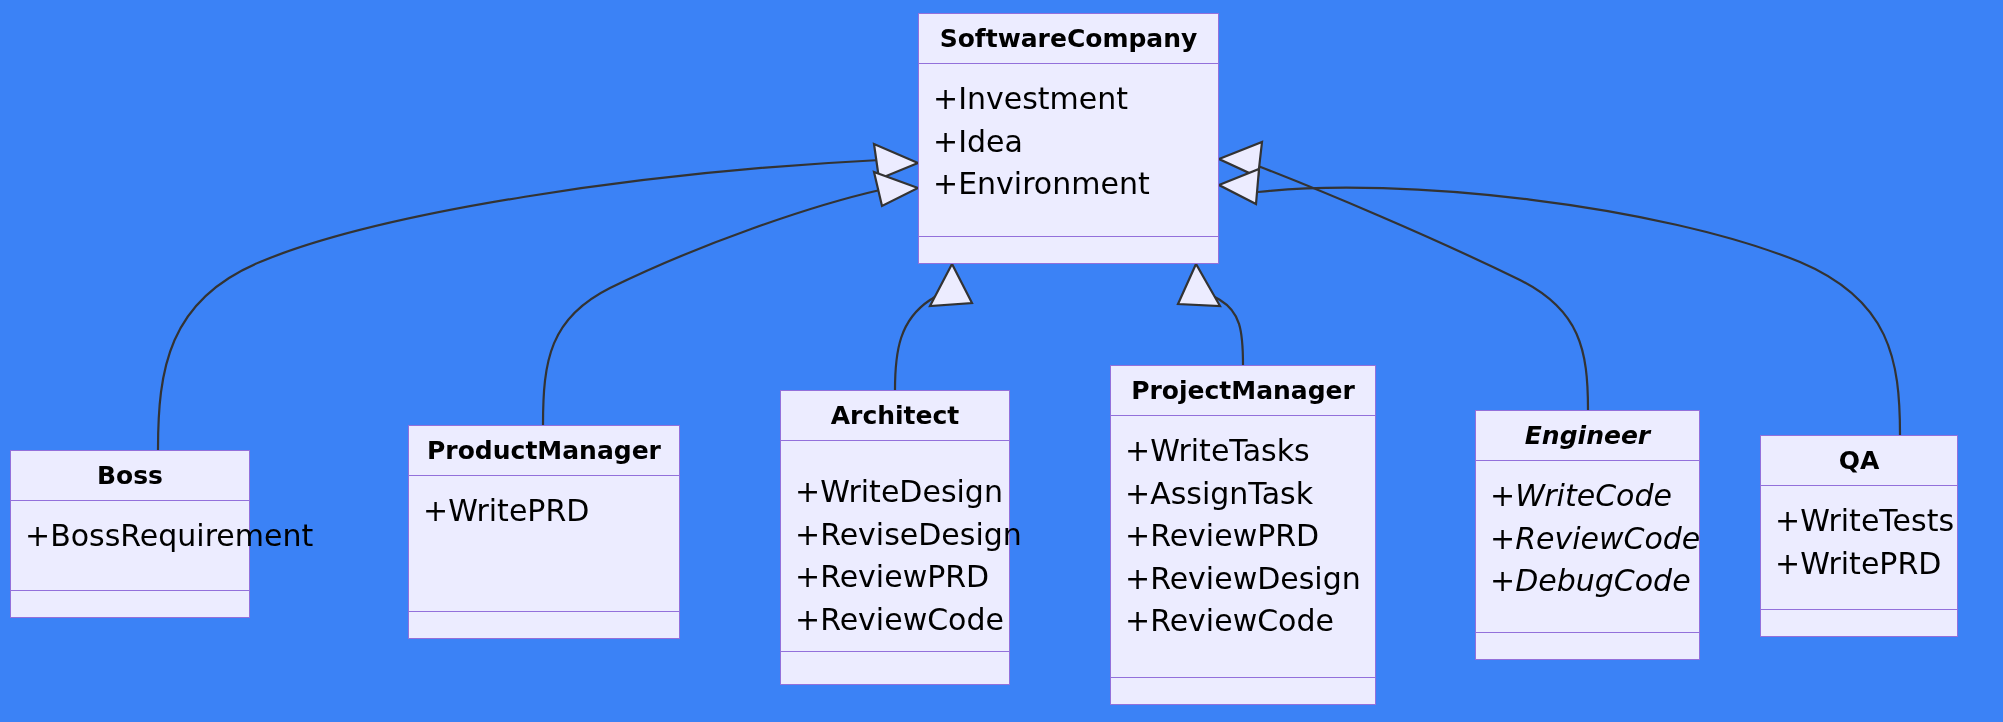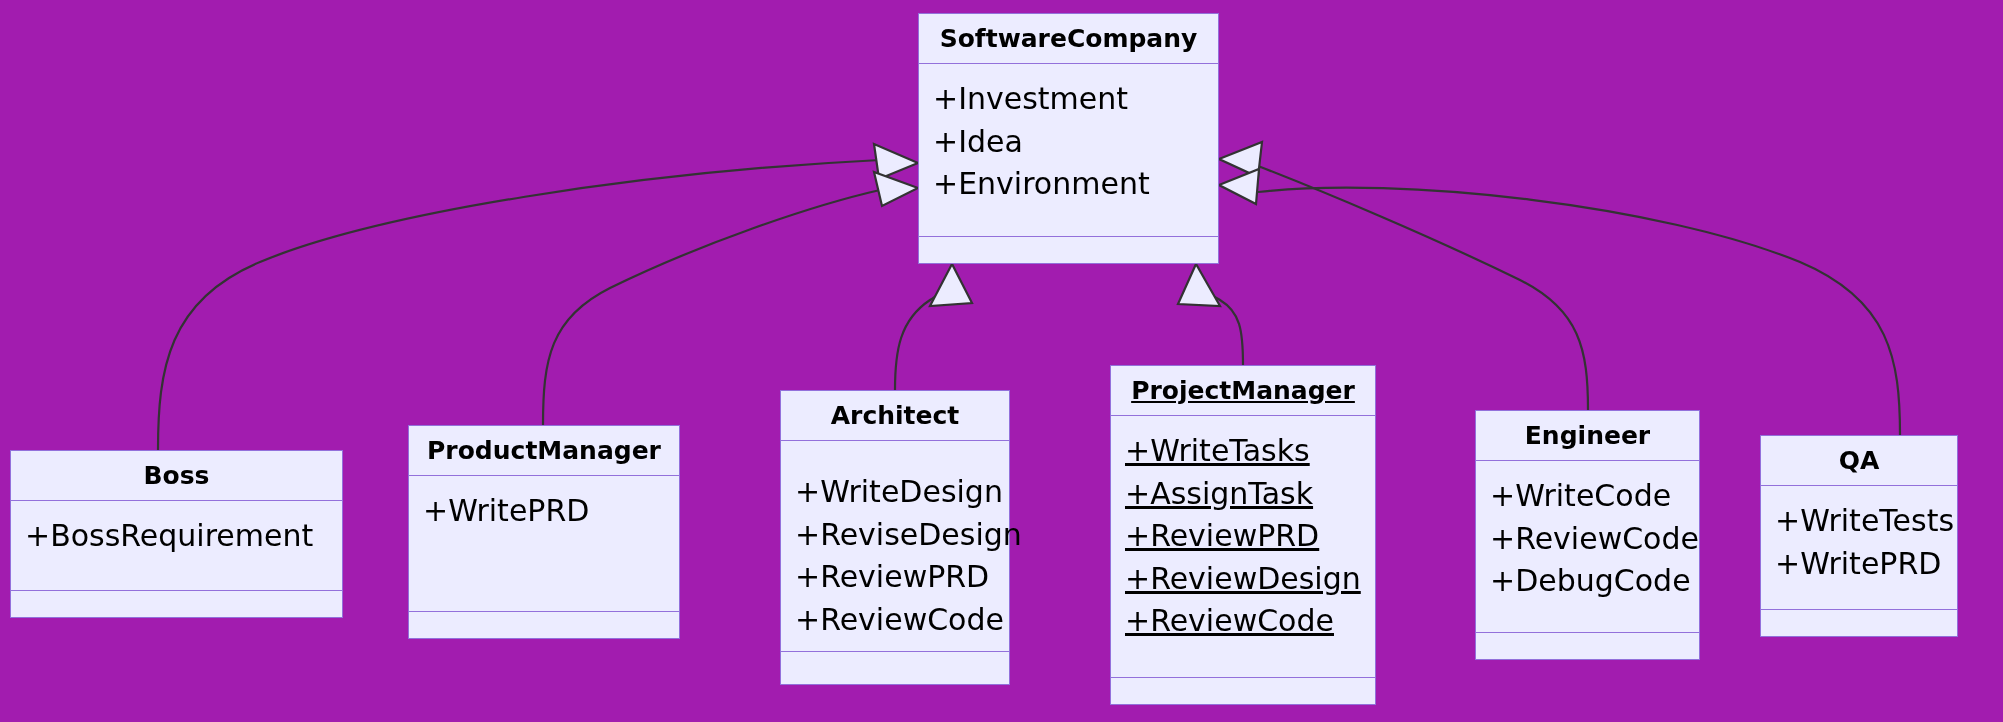--- a/index.html
+++ b/index.html
@@ -7,21 +7,21 @@
     padding: 0;
     background: #ffffff;
   }
   body {
     font-family: "DejaVu Sans", sans-serif;
   }
   #canvas {
     position: relative;
     width: 2003px;
     height: 722px;
-    background: #a21caf;
+    background: #3b82f6;
     overflow: hidden;
   }
   #edge-layer {
     position: absolute;
     left: 0;
     top: 0;
     width: 2003px;
     height: 722px;
     pointer-events: none;
   }
@@ -91,21 +91,21 @@
   <div class="uml-class" style="left:918px; top:13px; width:301px; height:251px;">
     <div class="cls-title">SoftwareCompany</div>
     <div class="cls-members">
       <div class="cls-member">+Investment</div>
       <div class="cls-member">+Idea</div>
       <div class="cls-member">+Environment</div>
     </div>
     <div class="cls-methods"></div>
   </div>
 
-  <div class="uml-class" style="left:10px; top:450px; width:333px; height:168px;">
+  <div class="uml-class" style="left:10px; top:450px; width:240px; height:168px;">
     <div class="cls-title">Boss</div>
     <div class="cls-members">
       <div class="cls-member">+BossRequirement</div>
     </div>
     <div class="cls-methods"></div>
   </div>
 
   <div class="uml-class" style="left:408px; top:425px; width:272px; height:214px;">
     <div class="cls-title">ProductManager</div>
     <div class="cls-members">
@@ -118,33 +118,33 @@
     <div class="cls-title">Architect</div>
     <div class="cls-members">
       <div class="cls-member">+WriteDesign</div>
       <div class="cls-member">+ReviseDesign</div>
       <div class="cls-member">+ReviewPRD</div>
       <div class="cls-member">+ReviewCode</div>
     </div>
     <div class="cls-methods"></div>
   </div>
 
-  <div class="uml-class" style="left:1110px; top:365px; width:266px; height:340px;text-decoration:underline;">
+  <div class="uml-class" style="left:1110px; top:365px; width:266px; height:340px;">
     <div class="cls-title">ProjectManager</div>
     <div class="cls-members">
       <div class="cls-member">+WriteTasks</div>
       <div class="cls-member">+AssignTask</div>
       <div class="cls-member">+ReviewPRD</div>
       <div class="cls-member">+ReviewDesign</div>
       <div class="cls-member">+ReviewCode</div>
     </div>
     <div class="cls-methods"></div>
   </div>
 
-  <div class="uml-class" style="left:1475px; top:410px; width:225px; height:250px;">
+  <div class="uml-class" style="left:1475px; top:410px; width:225px; height:250px;font-style:italic;">
     <div class="cls-title">Engineer</div>
     <div class="cls-members">
       <div class="cls-member">+WriteCode</div>
       <div class="cls-member">+ReviewCode</div>
       <div class="cls-member">+DebugCode</div>
     </div>
     <div class="cls-methods"></div>
   </div>
 
   <div class="uml-class" style="left:1760px; top:435px; width:198px; height:202px;">

